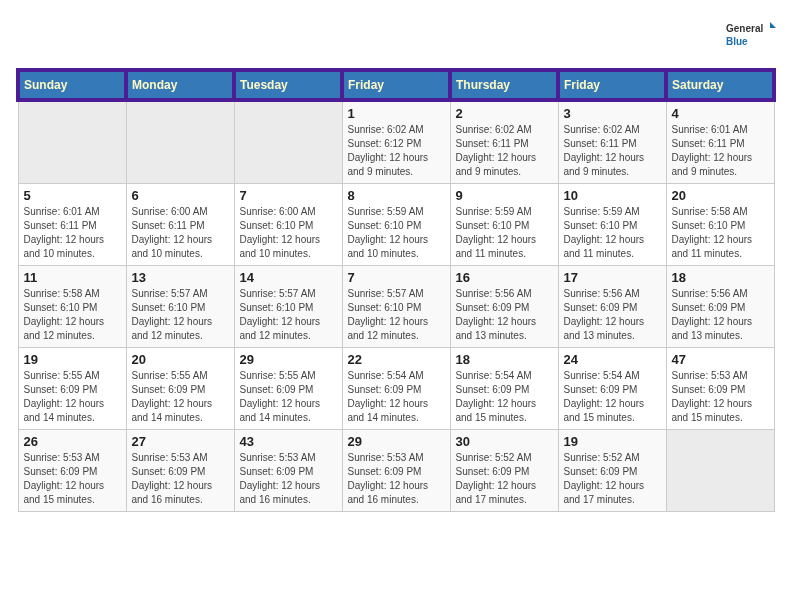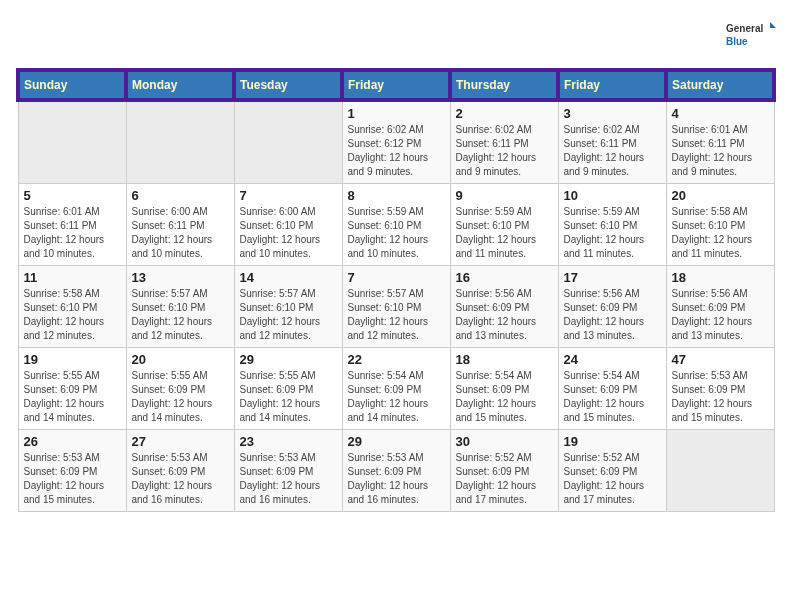--- a/index.html
+++ b/index.html
@@ -273,21 +273,21 @@
 Sunset: 6:09 PM
 Daylight: 12 hours and 15 minutes.</div>
         </td>
         <td>
           <span class="day-num">27</span>
           <div class="cell-info">Sunrise: 5:53 AM
 Sunset: 6:09 PM
 Daylight: 12 hours and 16 minutes.</div>
         </td>
         <td>
-          <span class="day-num">23</span>
+          <span class="day-num">43</span>
           <div class="cell-info">Sunrise: 5:53 AM
 Sunset: 6:09 PM
 Daylight: 12 hours and 16 minutes.</div>
         </td>
         <td>
           <span class="day-num">29</span>
           <div class="cell-info">Sunrise: 5:53 AM
 Sunset: 6:09 PM
 Daylight: 12 hours and 16 minutes.</div>
         </td>

